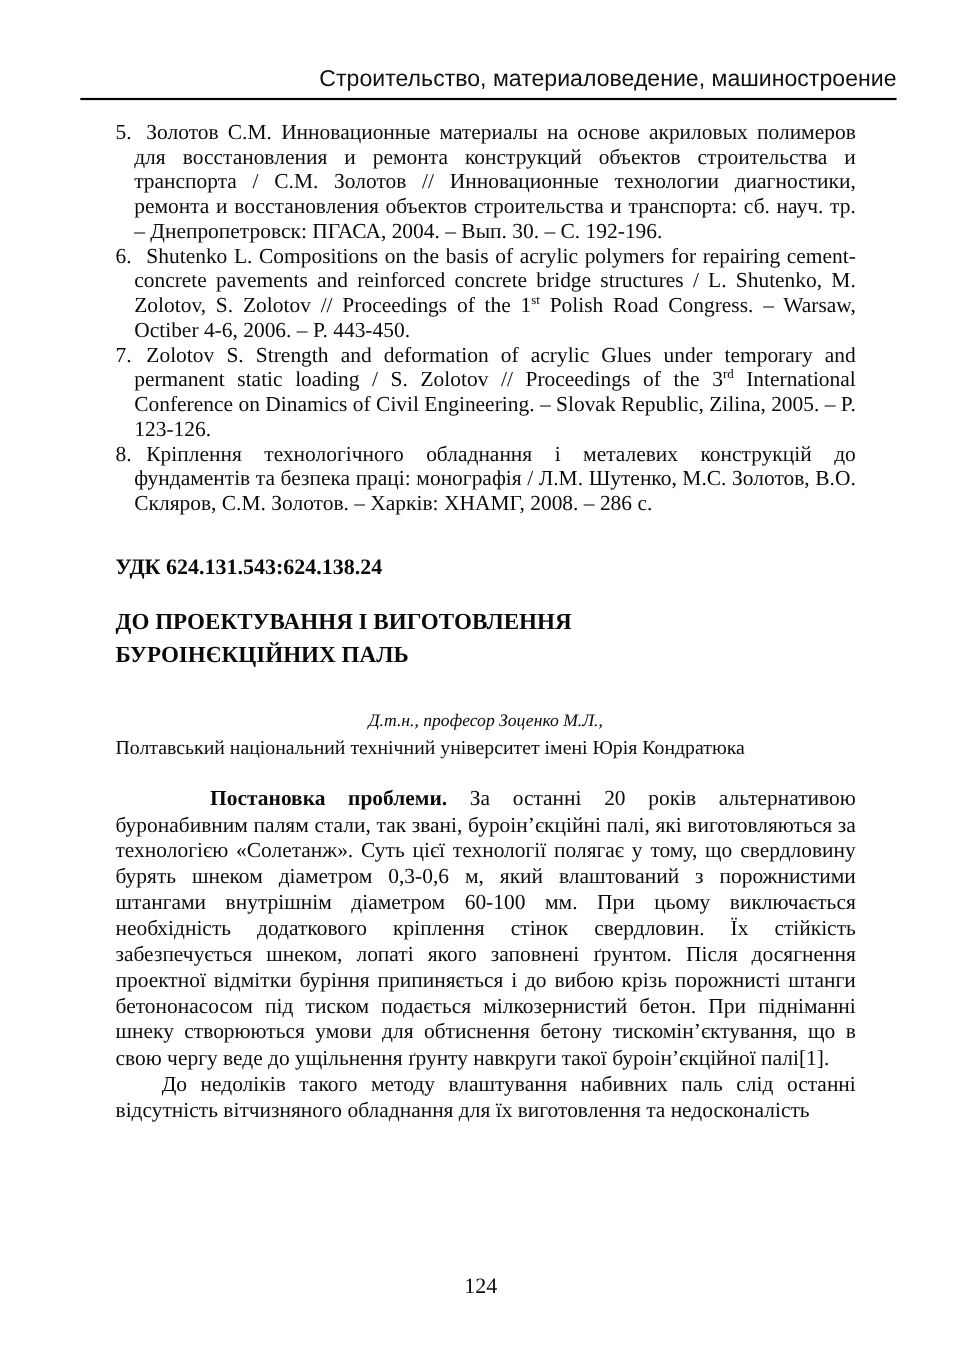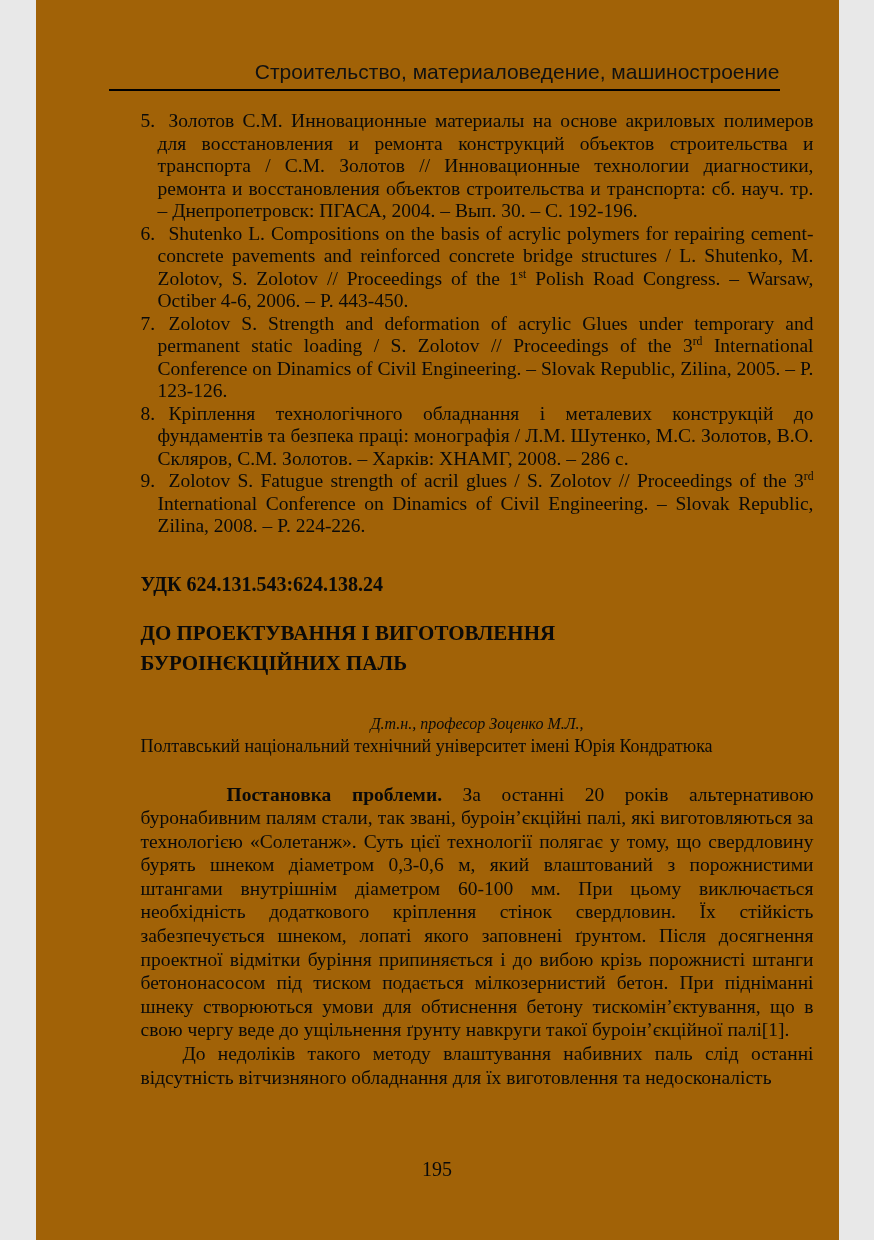--- a/index.html
+++ b/index.html
@@ -1,21 +1,21 @@
 <!DOCTYPE html>
 <html><head>
 <meta charset="utf-8">
 <style>
   html, body { margin: 0; padding: 0; background: #e8e8e8; }
   .page {
     position: relative;
-    width: 803px;
+    width: 874px;
     height: 1240px;
     margin: 0 auto;
-    background: #a16207;
+    background: #ffffff;
     font-family: "Liberation Serif", serif;
     color: #0a0a0a;
     overflow: hidden;
   }
 
   
   .running-header {
     position: absolute;
     top: 58px;
     left: 73px;
@@ -118,21 +118,20 @@
     <div class="header-rule"></div>
   </div>
 
   <div class="content">
 
     <div class="ref-list">
         <div class="ref-item"><span class="ref-num">5.</span><span>Золотов С.М. Инновационные материалы на основе акриловых полимеров для восстановления и ремонта конструкций объектов строительства и транспорта / С.М. Золотов // Инновационные технологии диагностики, ремонта и восстановления объектов строительства и транспорта: сб. науч. тр. – Днепропетровск: ПГАСА, 2004. – Вып. 30. – С. 192-196.</span></div>
         <div class="ref-item"><span class="ref-num">6.</span><span>Shutenko L. Compositions on the basis of acrylic polymers for repairing cement-concrete pavements and reinforced concrete bridge structures / L. Shutenko, M. Zolotov, S. Zolotov  // Proceedings of the 1<sup>st</sup> Polish Road Congress. – Warsaw, Octiber 4-6, 2006. – P. 443-450.</span></div>
         <div class="ref-item"><span class="ref-num">7.</span><span>Zolotov S. Strength and deformation of acrylic Glues under temporary and permanent static loading / S. Zolotov // Proceedings of the 3<sup>rd</sup> International Conference on Dinamics of Civil Engineering. – Slovak Republic, Zilina, 2005. – P. 123-126.</span></div>
         <div class="ref-item"><span class="ref-num">8.</span><span>Кріплення технологічного обладнання і металевих конструкцій до фундаментів та безпека праці: монографія / Л.М. Шутенко, М.С. Золотов, В.О. Скляров, С.М. Золотов. – Харків: ХНАМГ, 2008. – 286 с.</span></div>
-        <div class="ref-item"><span class="ref-num">9.</span><span>Zolotov S. Fatugue strength of acril glues / S. Zolotov // Proceedings of the 3<sup>rd</sup> International Conference on Dinamics of Civil Engineering. – Slovak Republic, Zilina, 2008. – P. 224-226.</span></div>
       </div>
 
     <div class="udk">УДК 624.131.543:624.138.24</div>
 
     <div class="title">
       <div>ДО ПРОЕКТУВАННЯ І ВИГОТОВЛЕННЯ</div>
       <div>БУРОІНЄКЦІЙНИХ ПАЛЬ</div>
     </div>
 
     <div class="authors">
@@ -141,15 +140,15 @@
 
     <div class="affiliation">Полтавський національний технічний університет імені Юрія Кондратюка</div>
 
     <div class="body-text">
         <p><span class="lead">Постановка проблеми.</span> За останні 20 років альтернативою буронабивним палям стали, так звані, буроін’єкційні палі, які виготовляються за технологією «Солетанж». Суть цієї технології полягає у тому, що свердловину бурять шнеком діаметром 0,3-0,6 м, який влаштований з порожнистими штангами внутрішнім діаметром 60-100 мм. При цьому виключається необхідність додаткового кріплення стінок свердловин. Їх стійкість забезпечується шнеком, лопаті якого заповнені ґрунтом. Після досягнення проектної відмітки буріння припиняється і до вибою крізь порожнисті штанги бетононасосом під тиском подається мілкозернистий бетон. При підніманні шнеку створюються умови для обтиснення бетону тискомін’єктування, що в свою чергу веде до ущільнення ґрунту навкруги такої буроін’єкційної палі[1].</p>
         <p>До недоліків такого методу влаштування набивних паль слід останні відсутність вітчизняного обладнання для їх виготовлення та недосконалість</p>
       </div>
 
   </div>
 
-  <div class="page-number">195</div>
+  <div class="page-number">124</div>
 
 </div>
 
 </body></html>

